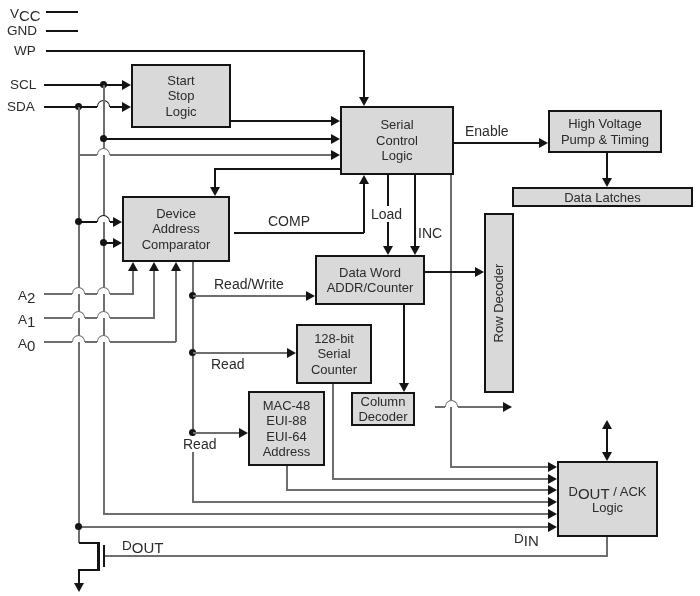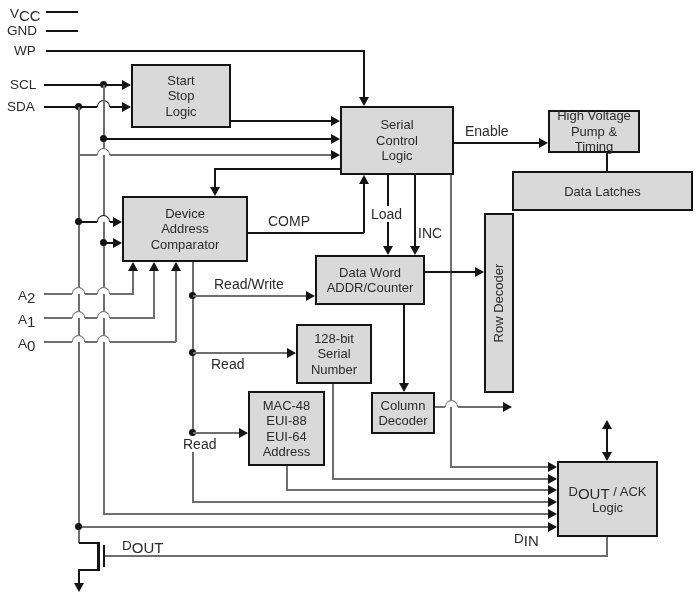--- a/index.html
+++ b/index.html
@@ -194,60 +194,60 @@
     <div>Stop</div>
     <div>Logic</div>
   </div>
 
   <div class="blk" style="left:340px;top:106px;width:114px;height:69px">
     <div>Serial</div>
     <div>Control</div>
     <div>Logic</div>
   </div>
 
-  <div class="blk" style="left:548px;top:110px;width:92px;height:43px">
+  <div class="blk" style="left:548px;top:110px;width:114px;height:43px">
     <div>High Voltage</div>
     <div>Pump &amp; Timing</div>
   </div>
 
-  <div class="blk bar" style="left:512px;top:171px;width:181px;height:40px">
+  <div class="blk bar" style="left:512px;top:187px;width:181px;height:20px">
     <div>Data Latches</div>
   </div>
 
 
   <div class="blk" style="left:484px;top:213px;width:30px;height:180px">
     <span class="rot">Row Decoder</span>
   </div>
 
 
-  <div class="blk" style="left:122px;top:196px;width:126px;height:66px">
+  <div class="blk" style="left:122px;top:196px;width:108px;height:66px">
     <div>Device</div>
     <div>Address</div>
     <div>Comparator</div>
   </div>
 
   <div class="blk" style="left:315px;top:255px;width:110px;height:50px">
     <div>Data Word</div>
     <div>ADDR/Counter</div>
   </div>
 
   <div class="blk" style="left:296px;top:324px;width:76px;height:60px">
     <div>128-bit</div>
     <div>Serial</div>
-    <div>Number</div>
+    <div>Counter</div>
   </div>
 
   <div class="blk" style="left:248px;top:391px;width:77px;height:75px">
     <div>MAC-48</div>
     <div>EUI-88</div>
     <div>EUI-64</div>
     <div>Address</div>
   </div>
 
-  <div class="blk" style="left:371px;top:392px;width:64px;height:42px">
+  <div class="blk" style="left:351px;top:392px;width:64px;height:34px">
     <div>Column</div>
     <div>Decoder</div>
   </div>
 
   <div class="blk" style="left:557px;top:461px;width:101px;height:76px">
     <div><span>D</span><span class="sb">OUT</span><span> / ACK</span></div>
     <div>Logic</div>
   </div>
 
 </div>

